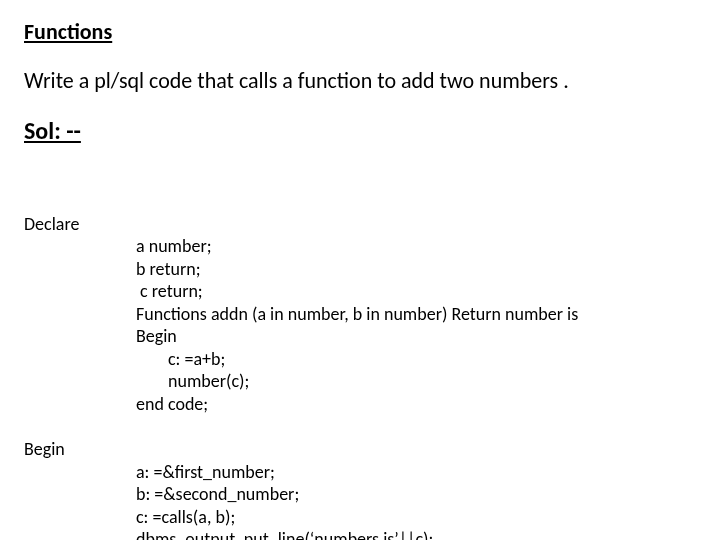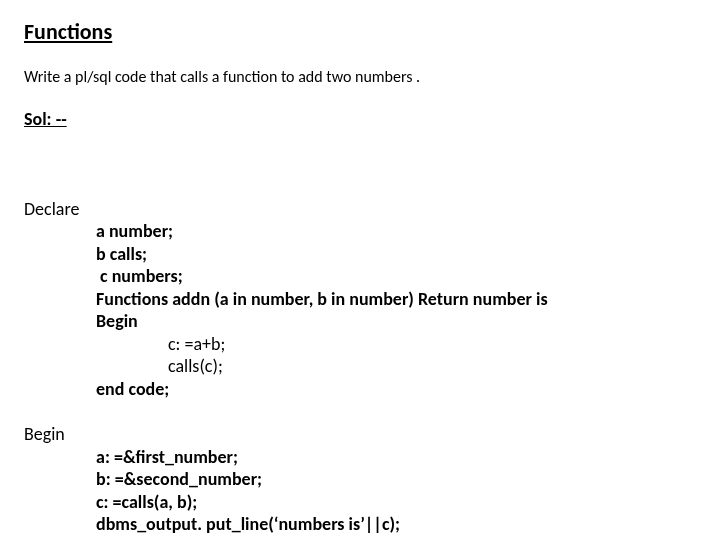--- a/index.html
+++ b/index.html
@@ -15,58 +15,58 @@
     padding: 18px 24px 0 24px;
     box-sizing: border-box;
   }
   .title {
     font-size: 22px;
     font-weight: 700;
     text-decoration: underline;
     margin-bottom: 22px;
   }
   .prompt {
-    font-size: 16px;
+    font-size: 22px;
     margin-bottom: 22px;
   }
   .sol {
-    font-size: 18px;
+    font-size: 24px;
     font-weight: 700;
     text-decoration: underline;
     margin-bottom: 22px;
   }
   .code {
     font-size: 18px;
     line-height: 1.25;
     white-space: pre;
   }
   .kw  { display: inline-block; margin-top: 23px; }
-  .ind1 { margin-left: 72px; font-weight: bold; }
+  .ind1 { margin-left: 112px; }
   .ind2 { margin-left: 144px; text-align: right; }
 </style>
 </head>
 <body>
 
 <div class="page">
 
   <div class="title">Functions</div>
 
   <div class="prompt">Write a pl/sql code that calls a function to add two numbers .</div>
 
   <div class="sol">Sol: --</div>
 
   <div class="code">
 <span class="kw">Declare</span>
 <span class="ind1">a number;</span>
-<span class="ind1">b calls;</span>
-<span class="ind1"> c numbers;</span>
+<span class="ind1">b return;</span>
+<span class="ind1"> c return;</span>
 <span class="ind1">Functions addn (a in number, b in number) Return number is</span>
 <span class="ind1">Begin</span>
 <span class="ind2">c: =a+b;</span>
-<span class="ind2">calls(c);</span>
+<span class="ind2">number(c);</span>
 <span class="ind1">end code;</span>
 <span class="kw">Begin</span>
 <span class="ind1">a: =&amp;first_number;</span>
 <span class="ind1">b: =&amp;second_number;</span>
 <span class="ind1">c: =calls(a, b);</span>
 <span class="ind1">dbms_output. put_line(‘numbers is’||c);</span>
 <span class="kw">End;</span>
 </div>
 
 </div>

